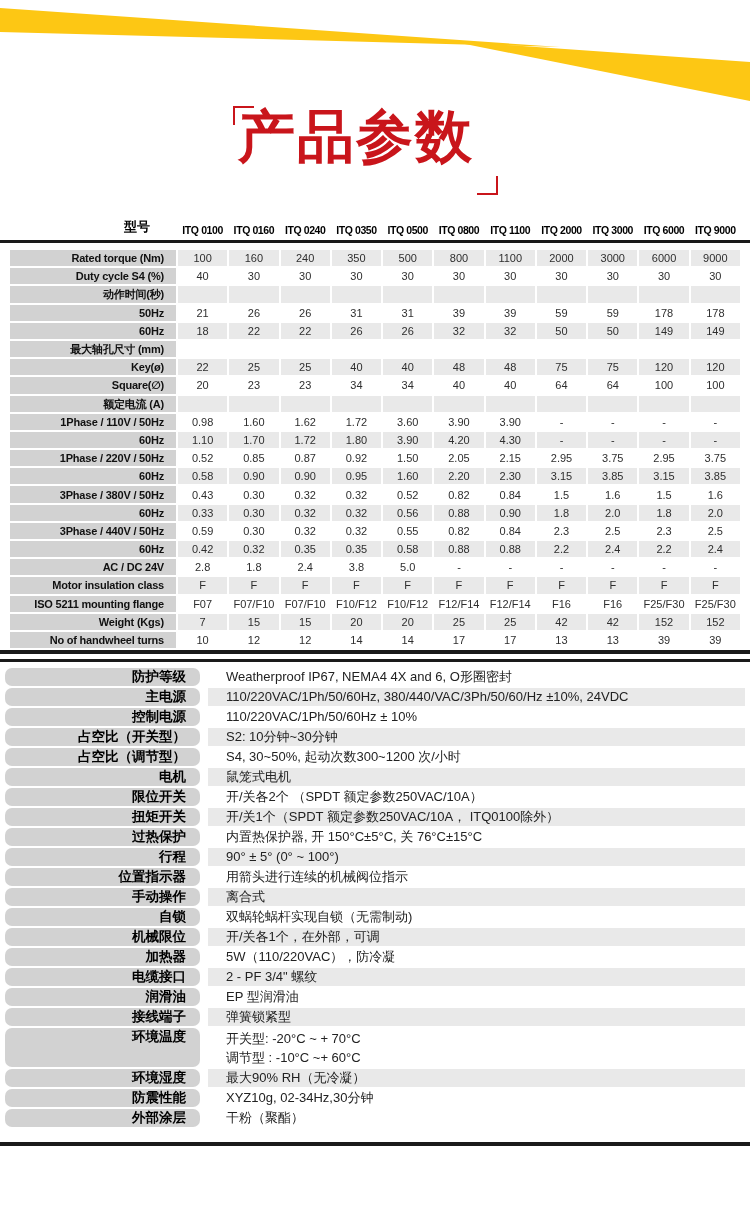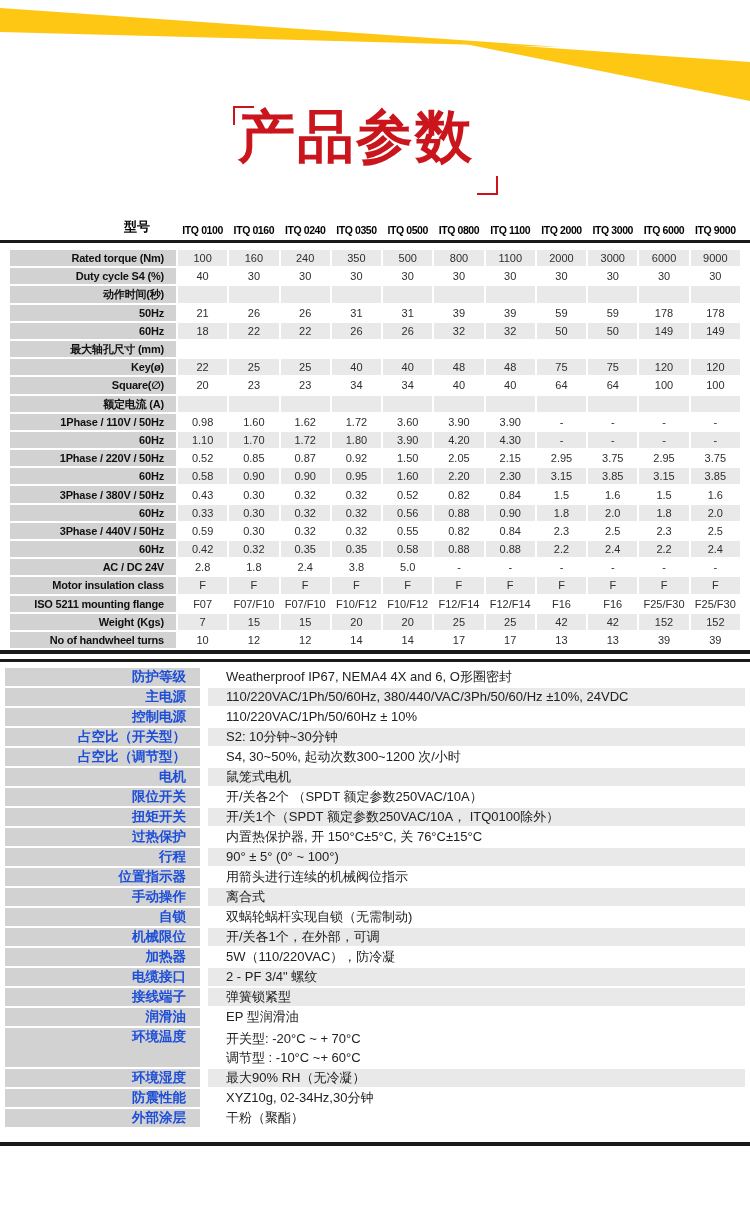--- a/index.html
+++ b/index.html
@@ -33,21 +33,21 @@
   .spec-table td.lbl{width:166px;background:var(--label-gray);text-align:right;padding-right:12px;font-weight:bold;color:#111;letter-spacing:-0.2px;}
   .spec-table td.val{text-align:center;color:#2e2e2e;background:#fff;}
   .spec-table td.val.shade{background:var(--stripe);}
   .table-bottom-rule{height:4px;background:#1a1a1a;margin-top:0px;}
 
   
   .tech-title{margin:24px 0 0 5px;font-size:21px;font-weight:bold;color:#0e0e0e;letter-spacing:1px;}
   .tech-rule{height:3px;background:#1a1a1a;margin-top:5px;}
   .tech-rows{margin:6px 5px 0 5px;}
   .tech-row{display:flex;margin-bottom:2px;}
-  .tech-label{width:195px;background:var(--label-gray);text-align:right;padding-right:14px;font-weight:bold;font-size:13.5px;height:18px;line-height:18px;color:#1d4ed8;flex:none;}
+  .tech-label{width:195px;background:var(--label-gray);text-align:right;padding-right:14px;font-weight:bold;font-size:13.5px;height:18px;line-height:18px;color:#000000;flex:none;border-radius:7px;}
   .tech-value{flex:1;margin-left:8px;padding-left:18px;font-size:13px;height:18px;line-height:18px;color:#222;background:#fff;white-space:nowrap;overflow:hidden;}
   .tech-value.shade{background:var(--stripe);}
   .tech-row.tall .tech-label,.tech-row.tall .tech-value{height:39px;}
   .tech-row.tall .tech-value{line-height:19.5px;padding-top:1px;}
   .tech-line{height:19px;line-height:19px;}
   .page-bottom-rule{height:4px;background:#1a1a1a;margin-top:15px;}
 </style>
 </head>
 <body>
 
@@ -465,26 +465,26 @@
       </div>
       <div class="tech-row">
         <div class="tech-label">加热器</div>
         <div class="tech-value">5W（110/220VAC），防冷凝</div>
       </div>
       <div class="tech-row">
         <div class="tech-label">电缆接口</div>
         <div class="tech-value shade">2 - PF 3/4" 螺纹</div>
       </div>
       <div class="tech-row">
+        <div class="tech-label">润滑油</div>
+        <div class="tech-value">EP 型润滑油</div>
+      </div>
+      <div class="tech-row">
         <div class="tech-label">接线端子</div>
         <div class="tech-value shade">弹簧锁紧型</div>
-      </div>
-      <div class="tech-row">
-        <div class="tech-label">润滑油</div>
-        <div class="tech-value">EP 型润滑油</div>
       </div>
       <div class="tech-row tall">
         <div class="tech-label">环境温度</div>
         <div class="tech-value">
           <div class="tech-line">开关型: -20°C ~ + 70°C</div>
           <div class="tech-line">调节型 : -10°C ~+ 60°C</div>
         </div>
       </div>
       <div class="tech-row">
         <div class="tech-label">环境湿度</div>

